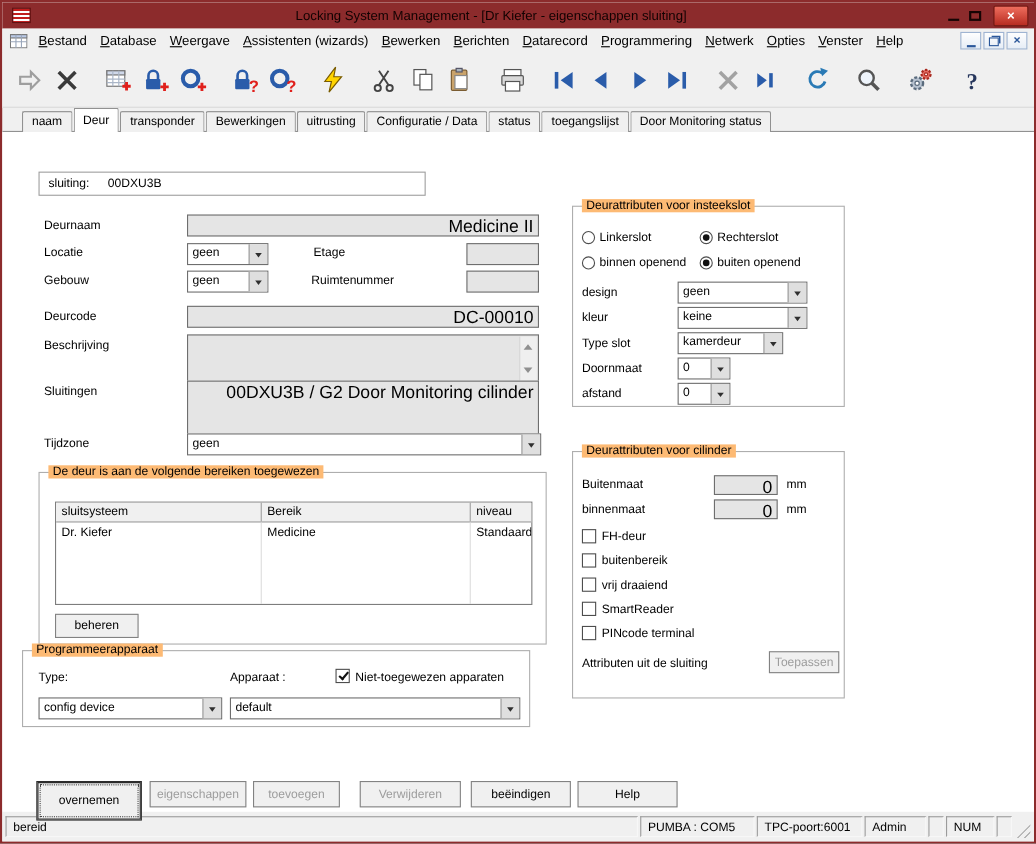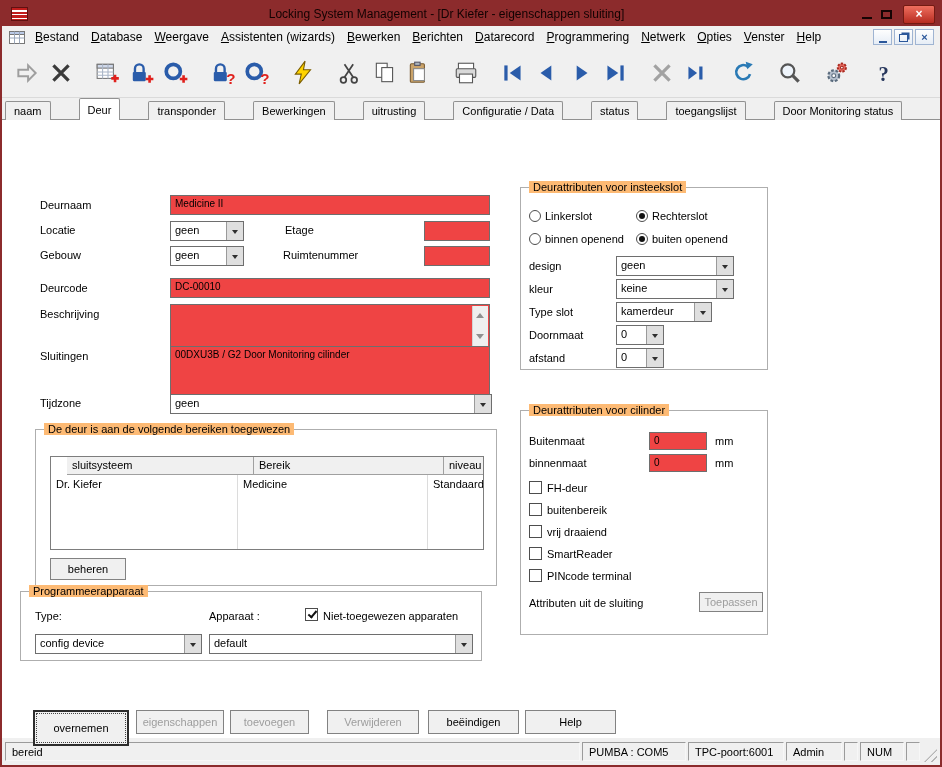--- a/index.html
+++ b/index.html
@@ -29,28 +29,28 @@
   .g-res{width:7px;height:6px;border:1px solid #2b579a;box-shadow:2px -2px 0 -0.5px #2b579a;margin:1px 0 0 -1px;}
   .g-cls{color:#2b579a;font-weight:bold;font-size:11px;line-height:1;}
 
   
   .toolbarrow{position:absolute;left:0;top:46px;right:0;height:50px;display:flex;align-items:center;padding-left:10px;background:#f0f0f0;border-bottom:1px solid #dadada;box-sizing:border-box;}
   .tbt{width:30px;height:30px;margin-right:4px;display:flex;align-items:center;justify-content:center;}
   .tbt svg{width:26px;height:26px;}
   .sp{width:13px;flex:none;}
 
   
-  .tabstrip{position:absolute;left:0;top:96px;right:0;height:22px;display:flex;align-items:flex-end;padding-left:3px;z-index:2;gap:27px;}
+  .tabstrip{position:absolute;left:0;top:96px;right:0;height:22px;display:flex;align-items:flex-end;padding-left:18px;z-index:2;}
   .tab{height:19px;box-sizing:border-box;padding:3px 8px 0;font-size:11px;background:#f0f0f0;border:1px solid #919191;border-bottom:none;border-radius:2px 2px 0 0;margin-right:1px;white-space:nowrap;}
   .tab.active{background:#fff;height:22px;padding-top:5px;z-index:3;}
 
   
   .page{position:absolute;left:0;top:117px;right:0;bottom:27px;background:#fff;border-top:1px solid #919191;z-index:1;}
   .lbl{position:absolute;font-size:11px;white-space:nowrap;}
-  .field{position:absolute;box-sizing:border-box;background:#ef4444;border:1px solid #6e6e6e;font-size:10px;padding:2px 4px;overflow:hidden;white-space:nowrap;}
+  .field{position:absolute;box-sizing:border-box;background:#e5e5e5;border:1px solid #6e6e6e;font-size:16px;padding:2px 4px;overflow:hidden;white-space:nowrap;text-align:right;}
   .combo{position:absolute;box-sizing:border-box;height:20px;background:#fff;border:1px solid #6e6e6e;display:flex;align-items:stretch;}
   .combo .val{flex:1;font-size:11px;padding:2px 4px;overflow:hidden;white-space:nowrap;}
   .cbtn{width:16px;flex:none;background:#dfdfdf;border-left:1px solid #9a9a9a;display:flex;align-items:center;justify-content:center;}
   .cbtn::after{content:"";border:3.5px solid transparent;border-top:4.5px solid #2f2f2f;margin-top:4px;}
   .group{position:absolute;box-sizing:border-box;border:1px solid #aeaeae;}
   .gtitle{position:absolute;top:-7px;left:8px;background:#fdba74;padding:0 4px;font-size:11px;white-space:nowrap;}
   .radio{position:absolute;width:12px;height:12px;border:1px solid #4d4d4d;border-radius:50%;background:#fff;box-sizing:border-box;}
   .radio.sel::after{content:"";position:absolute;left:2px;top:2px;width:6px;height:6px;border-radius:50%;background:#111;}
   .check{position:absolute;width:13px;height:13px;border:1px solid #4d4d4d;background:#fff;box-sizing:border-box;}
   .check.on::after{content:"";position:absolute;left:2px;top:2px;width:7px;height:3px;border-left:2px solid #111;border-bottom:2px solid #111;transform:rotate(-50deg);}
@@ -59,21 +59,21 @@
   .btn.dis{color:#9d9d9d;}
   .vsb{position:absolute;top:1px;right:1px;bottom:1px;width:15px;background:#efefef;border-left:1px solid #d4d4d4;}
   .vsb::before{content:"";position:absolute;top:3px;left:3px;border:4px solid transparent;border-bottom:5px solid #8f8f8f;}
   .vsb::after{content:"";position:absolute;bottom:3px;left:3px;border:4px solid transparent;border-top:5px solid #8f8f8f;}
   .slbox{position:absolute;left:33px;top:36px;width:352px;height:22px;border:1px solid #9e9e9e;box-sizing:border-box;display:flex;align-items:center;}
   .slbox .l{font-size:11px;margin-left:8px;}
   .slbox .v{font-size:11px;position:absolute;left:62px;}
 
   
   .tablebox{position:absolute;left:14px;top:26px;width:434px;height:94px;border:1px solid #7d7d7d;background:#fff;box-sizing:border-box;}
-  .thead{display:flex;height:18px;background:#f0f0f0;border-bottom:1px solid #a0a0a0;box-sizing:border-box;margin-left:16px;}
+  .thead{display:flex;height:18px;background:#f0f0f0;border-bottom:1px solid #a0a0a0;box-sizing:border-box;}
   .th{box-sizing:border-box;border-right:1px solid #a0a0a0;font-size:11px;padding:2px 5px;overflow:hidden;white-space:nowrap;}
   .tbody{position:relative;height:74px;}
   .colline{position:absolute;top:0;bottom:0;width:1px;background:#dcdcdc;}
   .trow{position:absolute;left:0;right:0;top:2px;display:flex;}
   .td{box-sizing:border-box;font-size:11px;padding:1px 5px;overflow:hidden;white-space:nowrap;}
 
   
   .statusbar{position:absolute;left:0;right:0;bottom:0;height:27px;background:#f0f0f0;display:flex;align-items:center;gap:2px;padding:3px 3px;box-sizing:border-box;font-size:11px;}
   .seg{border:1px solid;border-color:#9b9b9b #f7f7f7 #f7f7f7 #9b9b9b;height:19px;display:flex;align-items:center;padding:0 6px;box-sizing:border-box;white-space:nowrap;overflow:hidden;}
   .seg.left{flex:1;}
@@ -281,20 +281,24 @@
     <div class="tab">Bewerkingen</div>
     <div class="tab">uitrusting</div>
     <div class="tab">Configuratie / Data</div>
     <div class="tab">status</div>
     <div class="tab">toegangslijst</div>
     <div class="tab">Door Monitoring status</div>
   </div>
 
   <div class="page">
 
+    <div class="slbox">
+      <span class="l">sluiting:</span>
+      <span class="v">00DXU3B</span>
+    </div>
 
     <div class="lbl" style="left:38px;top:79px">Deurnaam</div>
     <div class="field" style="left:168px;top:75px;width:320px;height:20px">Medicine II</div>
 
     <div class="lbl" style="left:38px;top:104px">Locatie</div>
     <div class="combo" style="left:168px;top:101px;width:74px">
       <span class="val">geen</span>
       <span class="cbtn"></span>
     </div>
     <div class="lbl" style="left:283px;top:104px">Etage</div>

